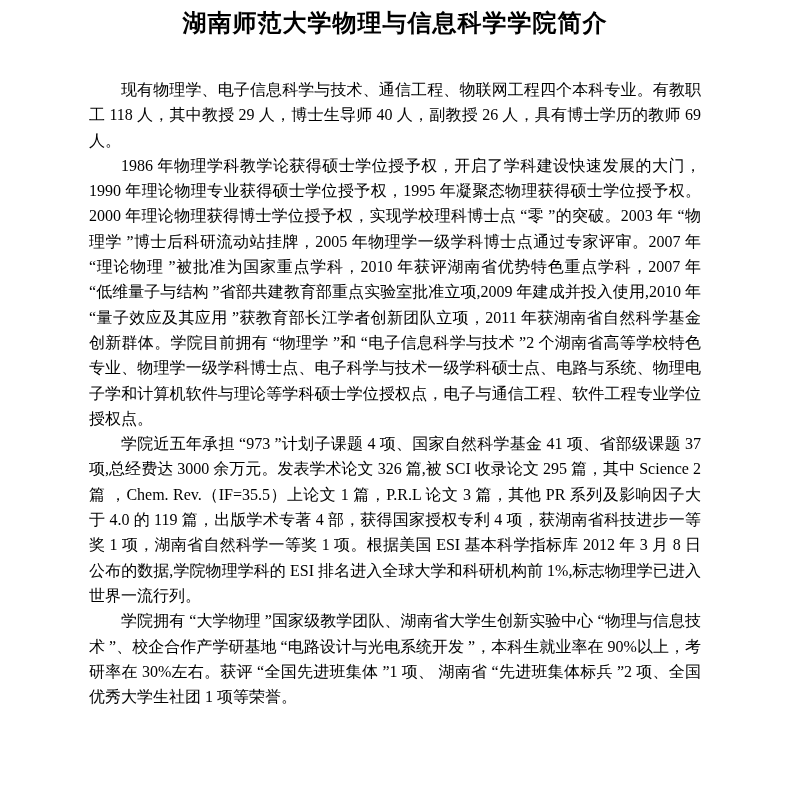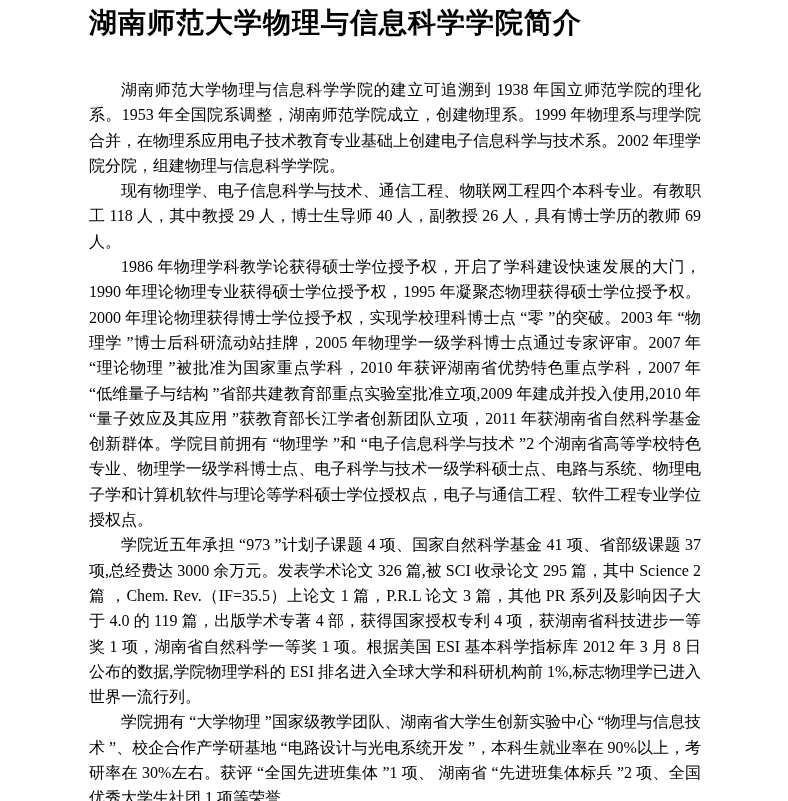--- a/index.html
+++ b/index.html
@@ -14,23 +14,23 @@
     box-sizing: border-box;
     background: #ffffff;
     color: #000000;
     padding: 6px 87px 0 89px;
     overflow: hidden;
     font-family: "Liberation Serif", "DejaVu Serif", serif;
   }
   .doc-title {
     margin: 0;
     padding: 0;
-    font-size: 28px;
+    font-size: 24px;
     font-weight: bold;
-    text-align: left;
+    text-align: center;
     line-height: 34px;
     letter-spacing: 1px;
     color: #000000;
   }
   .doc-body {
     margin-top: 37px;
   }
   .doc-body p.para {
     margin: 0;
     padding: 0;
@@ -43,19 +43,18 @@
     overflow-wrap: break-word;
     color: #000000;
   }
 </style>
 </head>
 <body>
 
 <div class="page">
   <h1 class="doc-title">湖南师范大学物理与信息科学学院简介</h1>
   <div class="doc-body">
-    <p class="para">湖南师范大学物理与信息科学学院的建立可追溯到 1938 年国立师范学院的理化系。1953 年全国院系调整，湖南师范学院成立，创建物理系。1999 年物理系与理学院合并，在物理系应用电子技术教育专业基础上创建电子信息科学与技术系。2002 年理学院分院，组建物理与信息科学学院。</p>
     <p class="para">现有物理学、电子信息科学与技术、通信工程、物联网工程四个本科专业。有教职工 118 人，其中教授 29 人，博士生导师 40 人，副教授 26 人，具有博士学历的教师 69 人。</p>
     <p class="para">1986 年物理学科教学论获得硕士学位授予权，开启了学科建设快速发展的大门，1990 年理论物理专业获得硕士学位授予权，1995 年凝聚态物理获得硕士学位授予权。2000 年理论物理获得博士学位授予权，实现学校理科博士点 “零 ”的突破。2003 年 “物理学 ”博士后科研流动站挂牌，2005 年物理学一级学科博士点通过专家评审。2007 年 “理论物理 ”被批准为国家重点学科，2010 年获评湖南省优势特色重点学科，2007 年 “低维量子与结构 ”省部共建教育部重点实验室批准立项,2009 年建成并投入使用,2010 年 “量子效应及其应用 ”获教育部长江学者创新团队立项，2011 年获湖南省自然科学基金创新群体。学院目前拥有 “物理学 ”和 “电子信息科学与技术 ”2 个湖南省高等学校特色专业、物理学一级学科博士点、电子科学与技术一级学科硕士点、电路与系统、物理电子学和计算机软件与理论等学科硕士学位授权点，电子与通信工程、软件工程专业学位授权点。</p>
     <p class="para">学院近五年承担 “973 ”计划子课题 4 项、国家自然科学基金 41 项、省部级课题 37 项,总经费达 3000 余万元。发表学术论文 326 篇,被 SCI 收录论文 295 篇，其中 Science 2 篇 ，Chem. Rev.（IF=35.5）上论文 1 篇，P.R.L 论文 3 篇，其他 PR 系列及影响因子大于 4.0 的 119 篇，出版学术专著 4 部，获得国家授权专利 4 项，获湖南省科技进步一等奖 1 项，湖南省自然科学一等奖 1 项。根据美国 ESI 基本科学指标库 2012 年 3 月 8 日公布的数据,学院物理学科的 ESI 排名进入全球大学和科研机构前 1%,标志物理学已进入世界一流行列。</p>
     <p class="para">学院拥有 “大学物理 ”国家级教学团队、湖南省大学生创新实验中心 “物理与信息技术 ”、校企合作产学研基地 “电路设计与光电系统开发 ”，本科生就业率在 90%以上，考研率在 30%左右。获评 “全国先进班集体 ”1 项、 湖南省 “先进班集体标兵 ”2 项、全国优秀大学生社团 1 项等荣誉。</p>
   </div>
 </div>
 
 </body></html>

